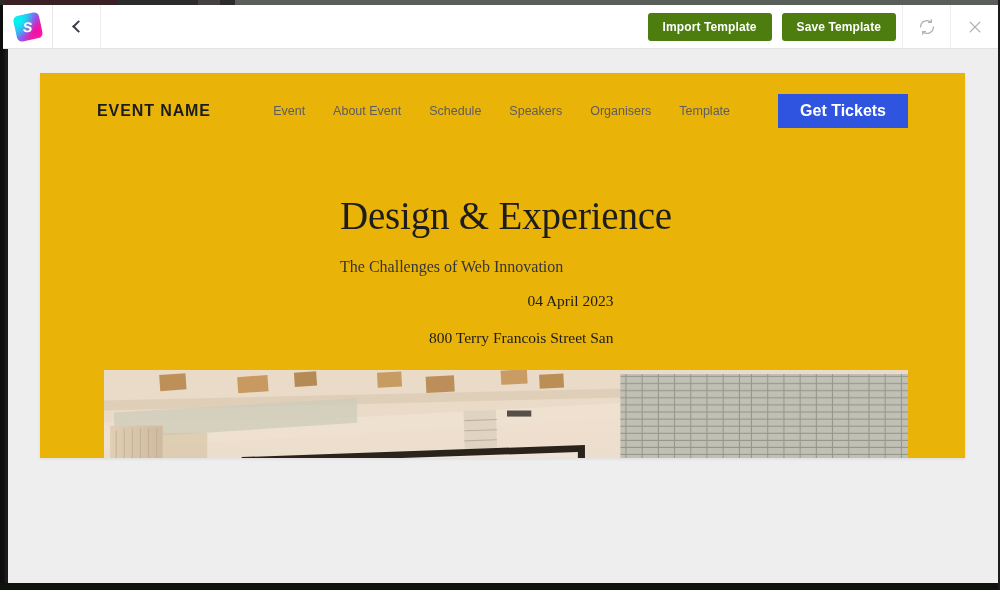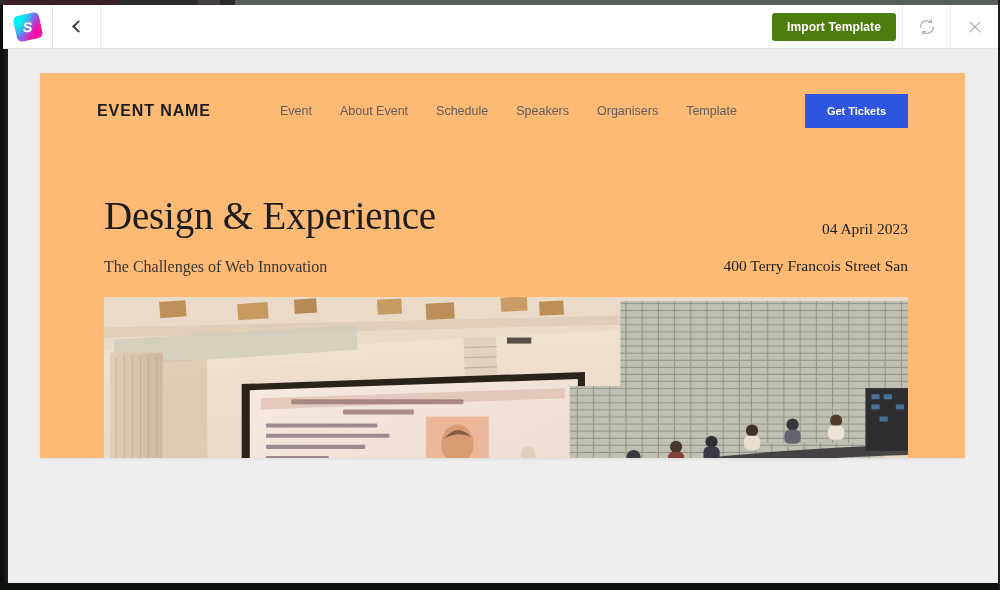--- a/index.html
+++ b/index.html
@@ -109,21 +109,21 @@
   }
   .editor-left-rail {
     position: absolute; left: 0; top: 0; width: 3px; height: 534px; background: #1b1b1b;
   }
 
   
   .site-canvas {
     position: absolute;
     left: 35px; top: 24px;
     width: 925px; height: 385px;
-    background: #fdba74;
+    background: #eab308;
     overflow: hidden;
     box-shadow: 0 1px 3px rgba(0,0,0,.08);
   }
 
   
   .site-header {
     height: 76px;
     display: flex; align-items: center;
     padding: 0 57px 0 57px;
   }
@@ -135,37 +135,38 @@
   .site-nav {
     margin-left: auto;
     display: flex; align-items: center; gap: 28px;
   }
   .nav-link {
     font-size: 12.5px; color: #5d5d5d; text-decoration: none;
     font-family: "Liberation Sans", sans-serif;
     white-space: nowrap; cursor: pointer;
   }
   .cta-tickets {
-    margin-left: 40px;
+    margin-left: 20px;
     background: #2f55e0;
     color: #fff;
-    font-size: 11px;
+    font-size: 16px;
     font-weight: 700;
     border: none;
     height: 34px;
     padding: 0 22px;
     cursor: pointer;
     font-family: "Liberation Sans", sans-serif;
     white-space: nowrap;
   }
 
   
   .hero {
-    display: flex; align-items: flex-end;
+    display: flex; align-items: center;
     padding: 46px 57px 0 64px;
+    flex-direction: column;
   }
   .hero-left { flex: 1; }
   .hero-title {
     font-family: "Liberation Serif", serif;
     font-size: 39px;
     color: #1d1d1d;
     line-height: 1.08;
     font-weight: 400;
     letter-spacing: -.2px;
   }
@@ -235,20 +236,21 @@
     </div>
 
     <div class="tb-back-cell">
       <span class="chev-back"></span>
     </div>
 
     <div class="tb-spacer"></div>
 
     <div class="tb-actions">
       <button class="btn-primary">Import Template</button>
+      <button class="btn-primary">Save Template</button>
     </div>
 
     <div class="tb-icon-cell">
       <svg class="ico" viewBox="0 0 24 24" fill="none" stroke="#aab2ba" stroke-width="1.7" stroke-linecap="round" stroke-linejoin="round">
         <path d="M20.5 12a8.5 8.5 0 0 1-14.2 6.3"></path>
         <path d="M3.5 12A8.5 8.5 0 0 1 17.7 5.7"></path>
         <polyline points="17.7 2.2 17.7 5.9 14 5.9"></polyline>
         <polyline points="6.3 21.8 6.3 18.1 10 18.1"></polyline>
       </svg>
     </div>
@@ -281,21 +283,21 @@
       </div>
 
       <div class="hero">
         <div class="hero-left">
           <h1 class="hero-title">Design &amp; Experience</h1>
           <div class="hero-sub">The Challenges of Web Innovation</div>
         </div>
         <div class="hero-right">
           <div class="hero-date">04 April 2023</div>
           <div class="hero-addr">
-            <div>400 Terry Francois Street San</div>
+            <div>800 Terry Francois Street San</div>
           </div>
         </div>
       </div>
 
       <div class="hero-photo-wrap">
         <svg class="photo" viewBox="0 0 794 240" preserveAspectRatio="xMidYMid slice">
           <defs>
             <linearGradient id="wallG" x1="0" y1="0" x2="0" y2="1">
               <stop offset="0" stop-color="#efe7dc"></stop>
               <stop offset="1" stop-color="#e5ddd2"></stop>

